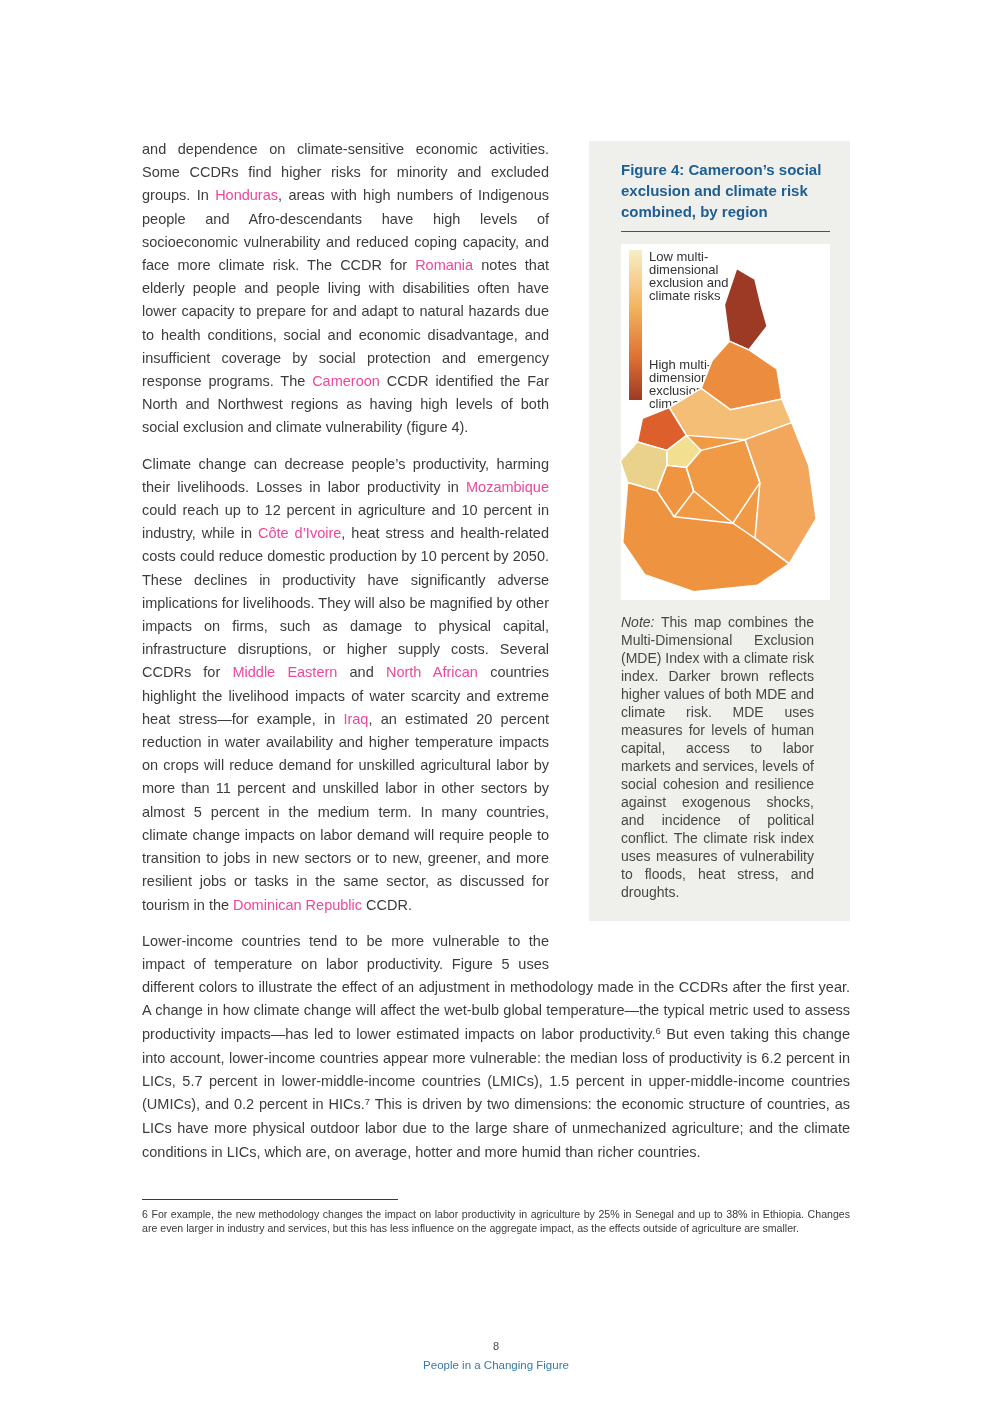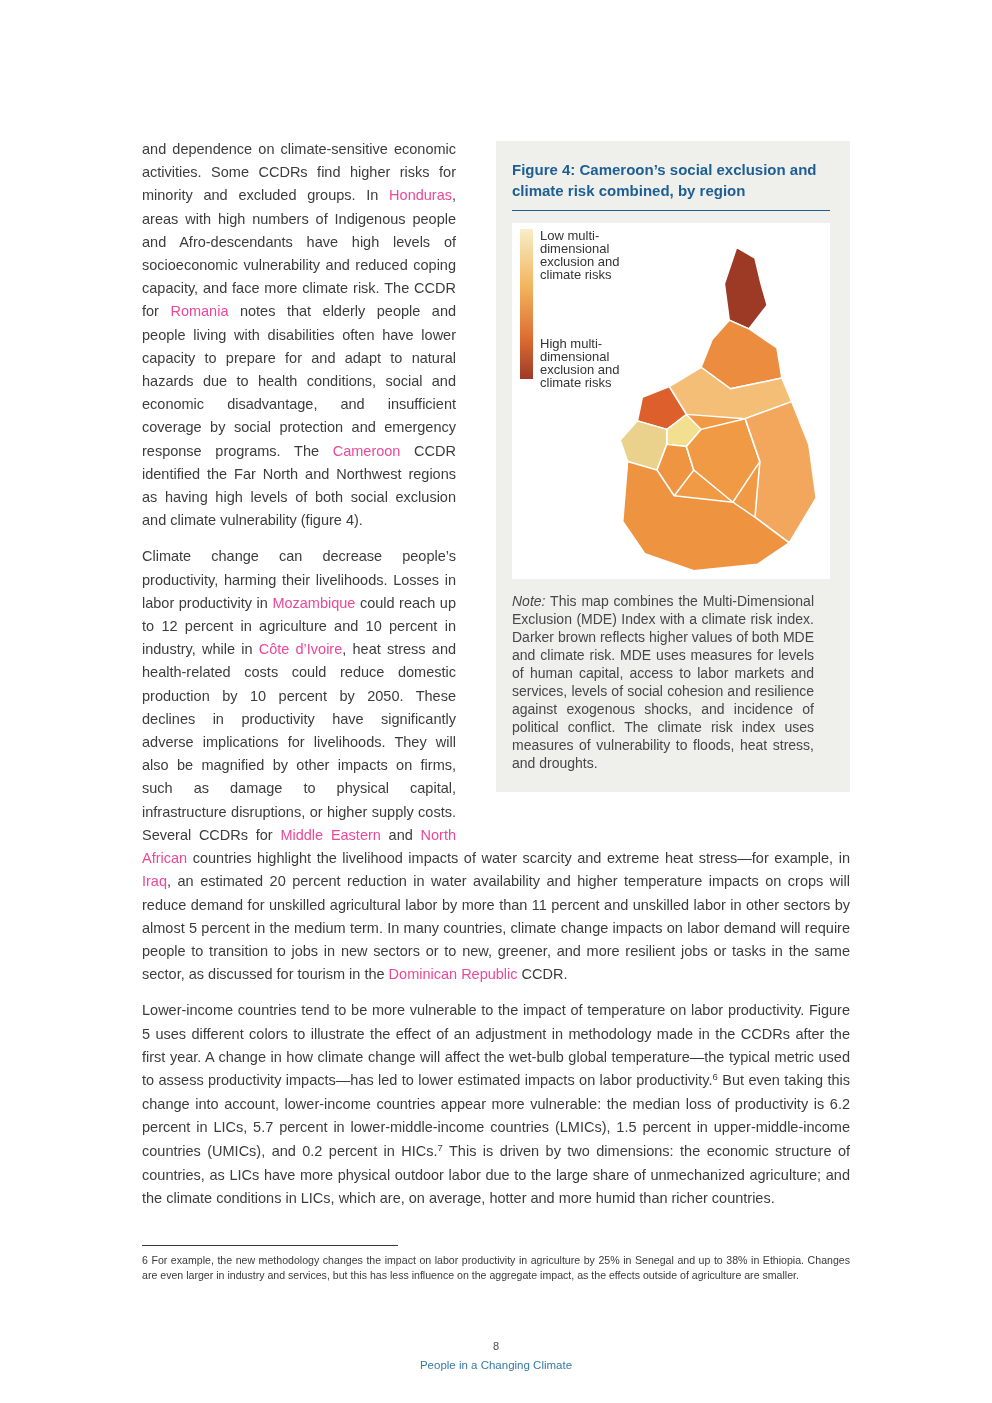--- a/index.html
+++ b/index.html
@@ -8,22 +8,22 @@
   .content{padding:138px 142px 0 142px;}
 
   
   .body{margin:0 0 13px 0;font-size:14.5px;line-height:23.2px;color:#3C3C3C;text-align:justify;}
   .s-b{font-weight:normal;}
   .s-bb{font-weight:normal;color:#ec4899;}
   .s-i{font-style:italic;}
   .s-sup{font-size:9.5px;position:relative;top:-4.5px;}
 
   
-  .figure-box{float:right;width:354px;margin:3px 0 34px 40px;background:#EFEFEC;
-              padding:18px 20px 20px 16px;box-sizing:border-box;}
+  .figure-box{float:right;width:261px;margin:3px 0 34px 40px;background:#EFEFEC;
+              padding:18px 20px 20px 32px;box-sizing:border-box;}
   .fig-title{margin:0 0 9px 0;font-size:15px;line-height:21px;font-weight:bold;color:#1D5E93;}
   .fig-rule{border-top:1.5px solid #1D5E93;height:0;margin:0 0 12px 0;}
   .panel{position:relative;height:356px;background:#ffffff;}
   .legend{position:absolute;left:8px;top:6px;width:122px;height:160px;}
   .legend-bar{position:absolute;left:0;top:0;display:block;}
   .legend-label{position:absolute;left:20px;width:98px;font-size:13px;line-height:13px;color:#333333;}
   .legend-label.low{top:0;}
   .legend-label.high{top:108px;}
   .map{position:absolute;right:4px;bottom:4px;width:218px;height:334px;}
   .note{margin:13px 16px 0 0;font-size:14px;line-height:18px;color:#474747;text-align:justify;}
@@ -90,15 +90,15 @@
     <p class="body"><span class="s-b">Lower-income countries tend to be more vulnerable to the impact of temperature on labor productivity.</span><span> Figure 5 uses different colors to illustrate the effect of an adjustment in methodology made in the CCDRs after the first year. A change in how climate change will affect the wet-bulb global temperature—the typical metric used to assess productivity impacts—has led to lower estimated impacts on labor productivity.</span><span class="s-sup">6</span><span> But even taking this change into account, lower-income countries appear more vulnerable: the median loss of productivity is 6.2 percent in LICs, 5.7 percent in lower-middle-income countries (LMICs), 1.5 percent in upper-middle-income countries (UMICs), and 0.2 percent in HICs.</span><span class="s-sup">7</span><span> This is driven by two dimensions: the economic structure of countries, as LICs have more physical outdoor labor due to the large share of unmechanized agriculture; and the climate conditions in LICs, which are, on average, hotter and more humid than richer countries.</span></p>
 
     <div class="footnotes">
       <div class="fn-rule"></div>
       <p class="fn">6 For example, the new methodology changes the impact on labor productivity in agriculture by 25% in Senegal and up to 38% in Ethiopia. Changes are even larger in industry and services, but this has less influence on the aggregate impact, as the effects outside of agriculture are smaller.</p>
     </div>
   </div>
 
   <div class="footer">
     <div class="page-num">8</div>
-    <div class="footer-title">People in a Changing Climate</div>
+    <div class="footer-title">People in a Changing Figure</div>
   </div>
 </div>
 
 </body></html>

